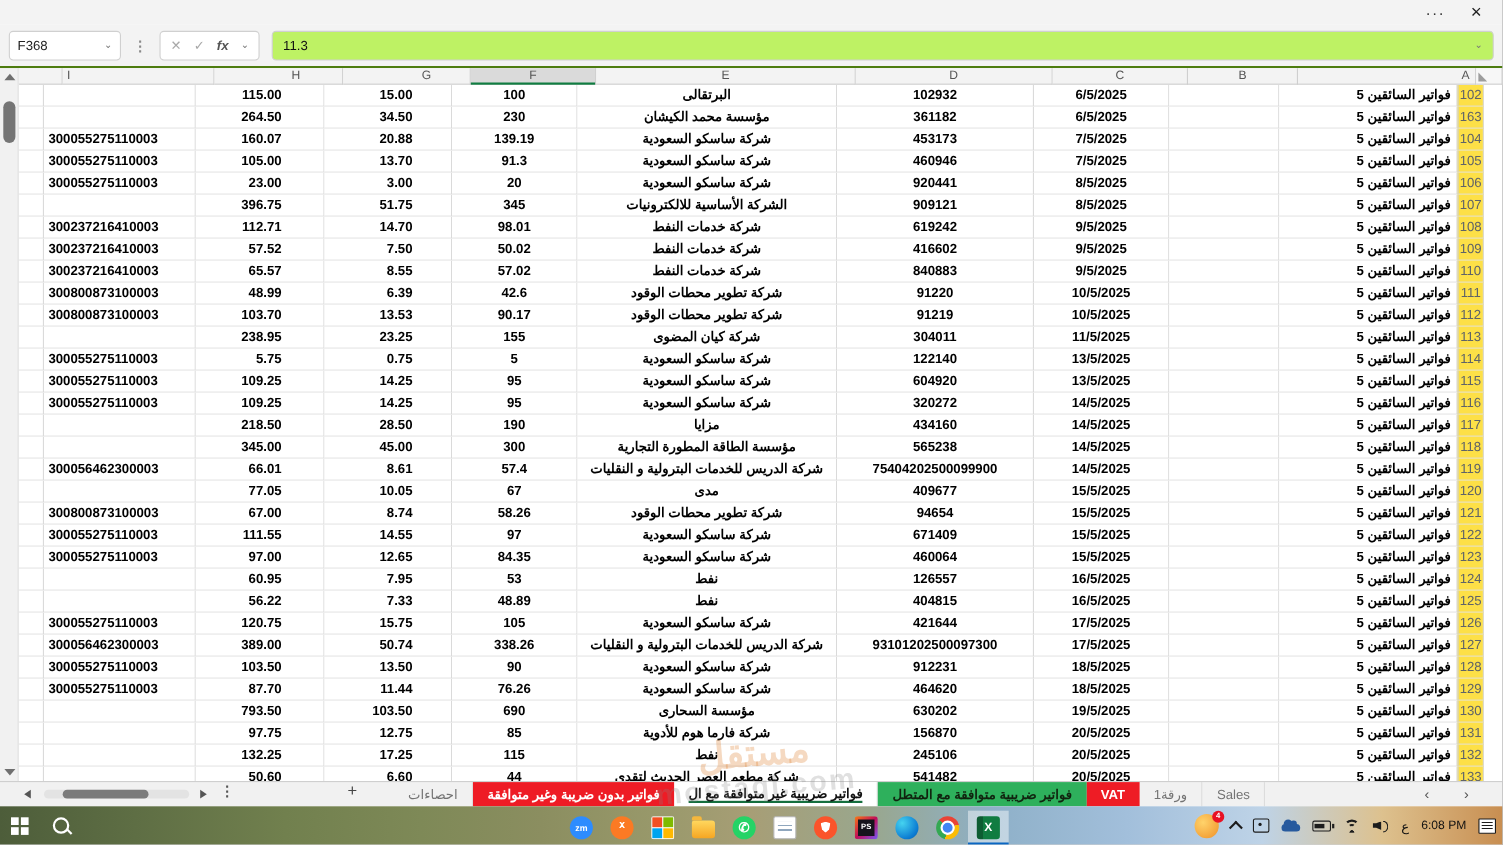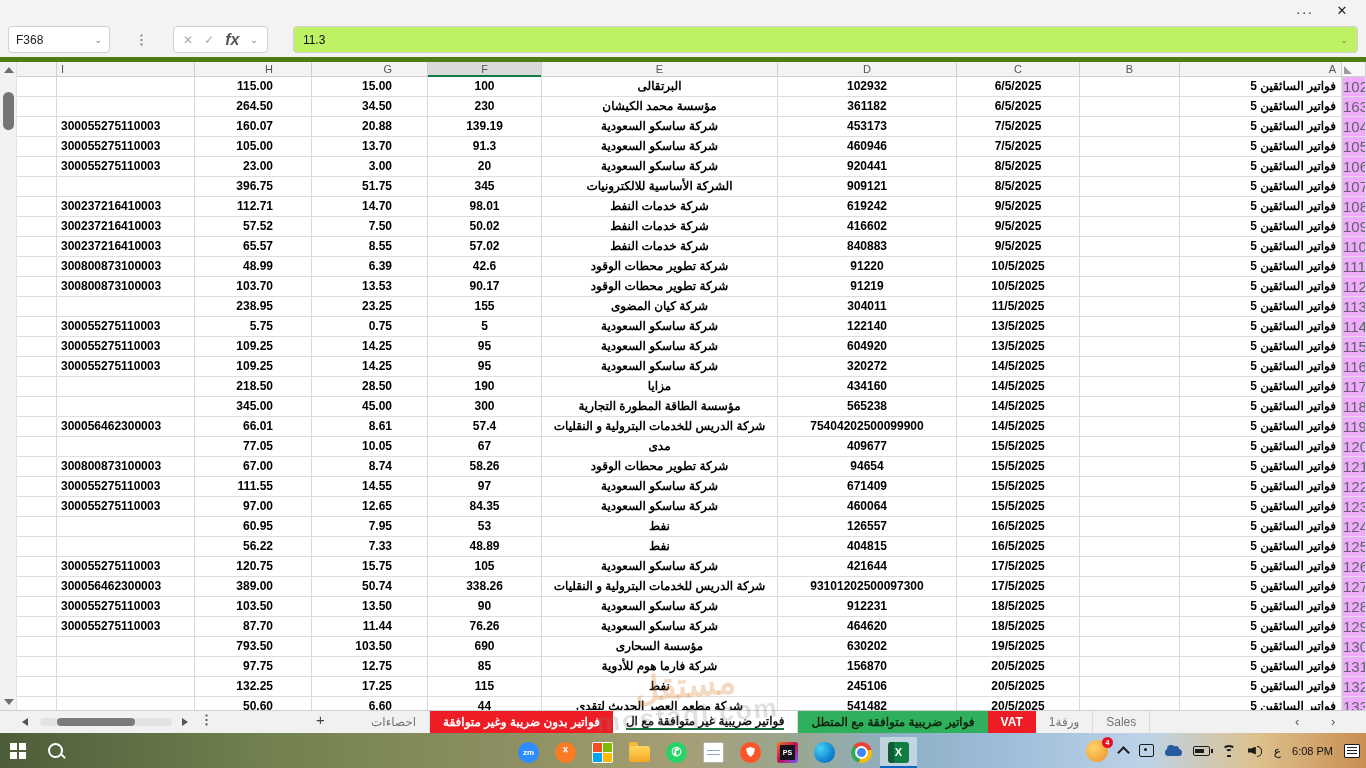--- a/index.html
+++ b/index.html
@@ -3,49 +3,49 @@
 <meta charset="utf-8">
 <style>
   html,body{margin:0;padding:0;background:#888}
   .app{width:1366px;height:768px;position:relative;overflow:hidden;background:#fff;
        font-family:"Liberation Sans",sans-serif;}
   
   .titlebar{height:22px;background:#f3f3f3;position:relative}
   .more{position:absolute;right:52px;top:1px;color:#333;font-size:14px;letter-spacing:2px;cursor:default}
   .closebtn{position:absolute;right:10px;top:0;width:28px;height:22px;text-align:center;line-height:21px;font-size:13px;color:#222}
   
-  .fbar{height:40px;background:#f3f3f3;display:flex;align-items:center;padding:0 8px;gap:25px;box-sizing:border-box;border-bottom:5px solid #4d7c0f}
+  .fbar{height:40px;background:#f3f3f3;display:flex;align-items:center;padding:0 8px;gap:11px;box-sizing:border-box;border-bottom:2px solid #4d7c0f}
   .namebox{width:102px;height:27px;background:#fff;border:1px solid #d0d0d0;border-radius:4px;display:flex;align-items:center;padding:0 7px;font-size:12px;color:#222;box-sizing:border-box}
   .chev{color:#777;font-size:9px;margin-left:auto}
   .vdots{color:#8a8a8a;font-size:13px;font-weight:bold}
   .fxbox{height:27px;background:#fff;border:1px solid #d0d0d0;border-radius:4px;display:flex;align-items:center;gap:11px;padding:0 9px;font-size:12px;color:#a9a9a9;box-sizing:border-box}
-  .fxbox .fx{font-style:italic;font-weight:bold;color:#555;font-size:16px}
+  .fxbox .fx{font-style:italic;font-weight:bold;color:#555;font-size:12px}
   .fxbox .chev{margin-left:0}
   .finput{flex:1;height:27px;background:#bef264;border:1px solid #d0d0d0;border-radius:4px;display:flex;align-items:center;padding:0 9px;font-size:12px;color:#111;box-sizing:border-box}
   
   .headers{display:flex;margin-left:17px;height:15px;background:#f3f3f3;box-sizing:border-box}
   .ch{box-sizing:border-box;border-right:1px solid #cfcfcf;border-bottom:1px solid #cfcfcf;font-size:11px;color:#555;text-align:center;line-height:14px;position:relative;background:#f3f3f3}
   .ch.sel{background:#dadada}
   .ch.sel::after{content:"";position:absolute;left:0;right:0;bottom:-1px;height:2px;background:#107c41;z-index:3}
   .ch.corner{background:#f7f7f7}
   .ch.corner::before{content:"";position:absolute;left:2px;bottom:2px;width:0;height:0;border-bottom:8px solid #9d9d9d;border-right:8px solid transparent}
   
-  .bodygrid{margin-left:17px;height:633px;overflow:hidden;background:#fff}
+  .bodygrid{height:633px;overflow:hidden;background:#fff}
   .r{display:flex;height:20px;box-sizing:border-box}
   .c{box-sizing:border-box;border-right:1px solid #dadada;border-bottom:1px solid #dedede;font-size:12px;font-weight:bold;color:#000;line-height:19px;white-space:nowrap;overflow:hidden;background:#fff}
   .col-j{width:40px}.col-i{width:138px}.col-h{width:117px}.col-g{width:116px}.col-f{width:114px}
   .col-e{width:236px}.col-d{width:179px}.col-c{width:123px}.col-b{width:100px}.col-a{width:162px}
   .col-i{text-align:left;padding-left:4px}
   .col-h{text-align:right;padding-right:38px}
   .col-g{text-align:right;padding-right:35px}
   .col-f,.col-e,.col-d,.col-c{text-align:center}
   .col-e{direction:rtl}
   .col-a{direction:rtl;text-align:right;padding-right:5px}
   .c.rn,.ch.rn{width:24px}
-  .c.rn{font-weight:normal;font-size:15px;color:#5f6368;text-align:center;background:#f0abfc;border-left:1px solid #cfcfcf;padding:0}
+  .c.rn{font-weight:normal;font-size:12px;color:#5f6368;text-align:center;background:#fde047;border-left:1px solid #cfcfcf;padding:0}
   
   .vscroll{position:absolute;left:0;top:62px;width:17px;height:648px;background:#f1f1f1;border-right:1px solid #e2e2e2;box-sizing:border-box}
   .varrow{position:absolute;left:4px;width:0;height:0}
   .varrow.up{top:5px;border-left:5px solid transparent;border-right:5px solid transparent;border-bottom:6px solid #6f6f6f}
   .varrow.down{bottom:5px;border-left:5px solid transparent;border-right:5px solid transparent;border-top:6px solid #6f6f6f}
   .vthumb{position:absolute;left:3px;top:30px;width:11px;height:38px;background:#757575;border-radius:6px}
   
   .tabbar{height:23px;background:#f1f1f1;border-top:1px solid #cfcfcf;position:relative;box-sizing:border-box}
   .tnav{position:absolute;top:7px;width:0;height:0}
   .tnav.back{left:22px;border-top:4px solid transparent;border-bottom:4px solid transparent;border-right:6px solid #555}

